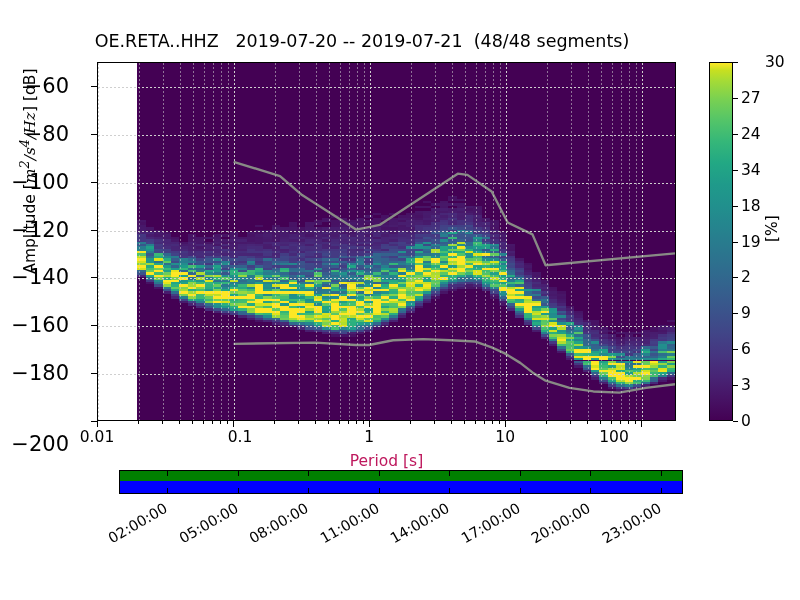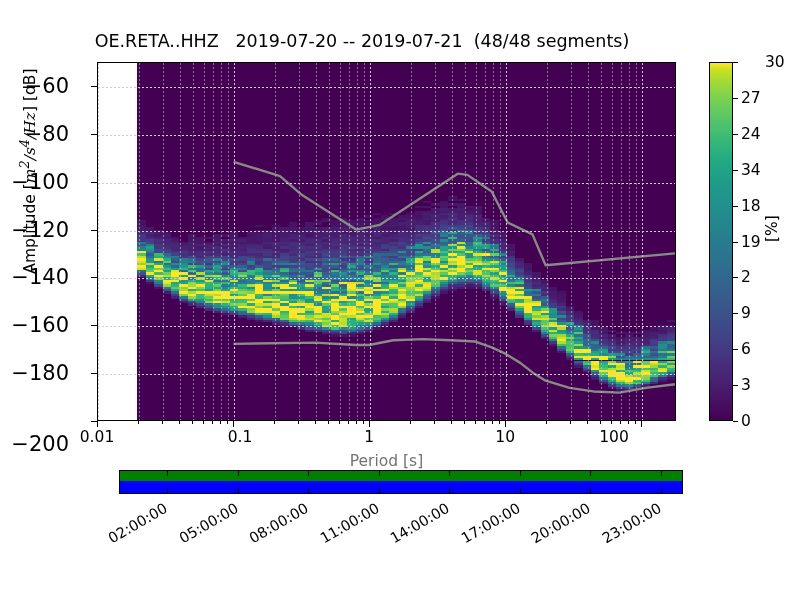--- a/index.html
+++ b/index.html
@@ -42,21 +42,21 @@
   .xlabtxt{position:absolute;top:428px;font-size:15.5px;color:#000;
            transform:translateX(-50%);white-space:nowrap;}
 
   .ylabel{
     position:absolute;left:-132px;top:160px;width:320px;text-align:center;
     font-size:15.5px;color:#000;transform:rotate(-90deg);white-space:nowrap;
   }
   .ylabel .mathit{font-family:"DejaVu Serif","Liberation Serif",serif;font-style:italic;}
   .xlabel{
     position:absolute;left:97px;top:452px;width:579px;text-align:center;
-    font-size:15.5px;color:#737373;
+    font-size:15.5px;color:#be185d;
   }
 
   
   .cbar{
     position:absolute;left:709px;top:62px;width:24px;height:359px;
     border:1px solid #000;box-sizing:border-box;
     background:linear-gradient(to top,
       #440154 0%,#471365 6%,#482475 12%,#463480 18%,#414487 24%,
       #3b528b 30%,#355f8d 36%,#2f6c8e 42%,#2a788e 48%,#25848e 54%,
       #21908d 60%,#1f9a8a 66%,#22a884 72%,#35b779 78%,#54c568 84%,

